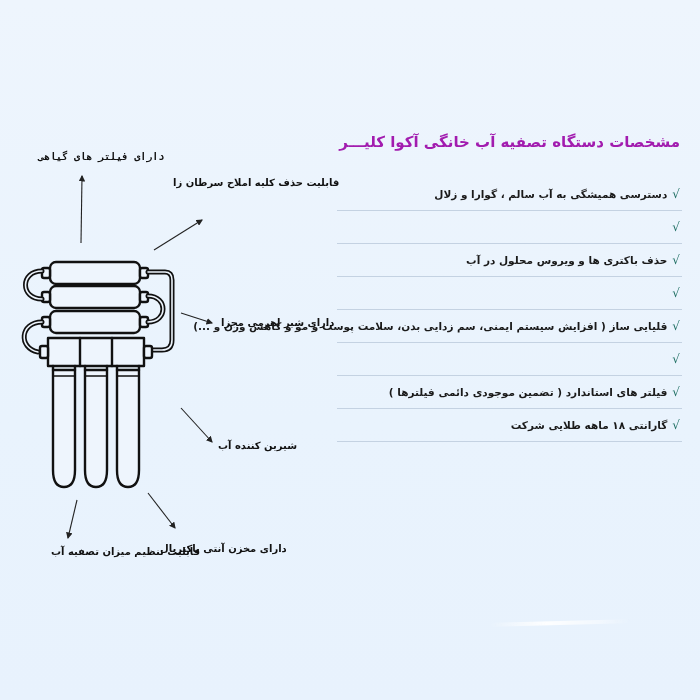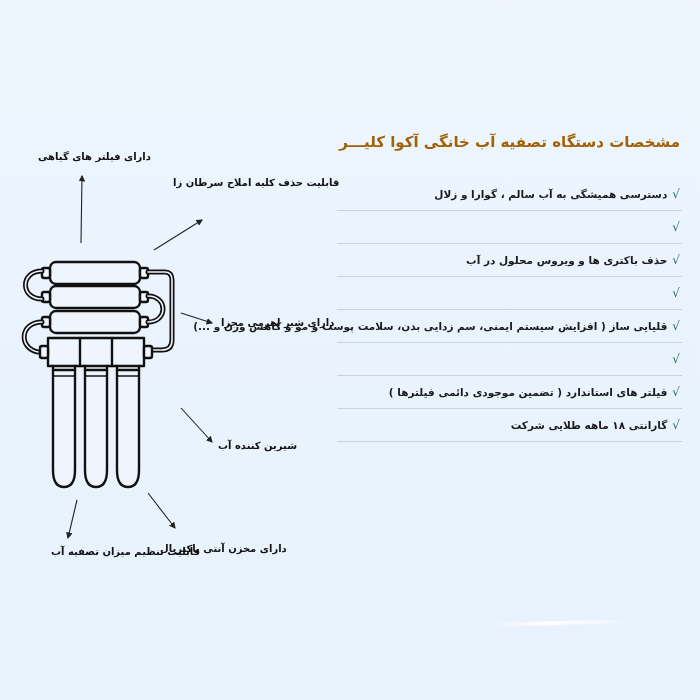--- a/index.html
+++ b/index.html
@@ -17,21 +17,21 @@
       position: absolute; left: 0; top: 0;
       width: 700px; height: 700px;
       background: linear-gradient(180deg, #eef5fd 0%, #e9f3fd 60%, #e8f2fd 100%);
     }
     .title {
       position: absolute;
       right: 20px; top: 133px;
       direction: rtl;
       font-size: 15px;
       font-weight: bold;
-      color: #a16207;
+      color: #a21caf;
       white-space: nowrap;
     }
     .features {
       position: absolute;
       right: 18px; top: 178px;
       width: 345px;
       direction: rtl;
       margin: 0; padding: 0;
       list-style: none;
     }
@@ -137,21 +137,21 @@
   <g stroke="#222" stroke-width="1.1" fill="none">
     <line x1="81" y1="243" x2="82" y2="176" marker-end="url(#arrowhead)"></line>
     <line x1="154" y1="250" x2="202" y2="220" marker-end="url(#arrowhead)"></line>
     <line x1="181" y1="313" x2="212" y2="323" marker-end="url(#arrowhead)"></line>
     <line x1="181" y1="408" x2="212" y2="442" marker-end="url(#arrowhead)"></line>
     <line x1="148" y1="493" x2="175" y2="528" marker-end="url(#arrowhead)"></line>
     <line x1="77" y1="500" x2="68" y2="538" marker-end="url(#arrowhead)"></line>
   </g>
 </svg>
 
-<div class="label" style="left:38px; top:151px;">دارای فیلتر های گیاهی</div>
+<div class="label" style="left:38px; top:151px;font-family:Liberation Mono, monospace;">دارای فیلتر های گیاهی</div>
 <div class="label" style="left:173px; top:177px;">قابلیت حذف کلیه املاح سرطان زا</div>
 <div class="label" style="left:221px; top:317px;">دارای شیر اهرمی مجزا</div>
 <div class="label" style="left:218px; top:440px;">شیرین کننده آب</div>
 <div class="label" style="left:160px; top:543px;">دارای مخزن آنتی باکتریال</div>
 <div class="label" style="left:12px; top:546px;margin-left:39px;">قابلیت تنظیم میزان تصفیه آب</div>
 
 <div class="title">مشخصات دستگاه تصفیه آب خانگی آکوا کلیـــر</div>
 
 <ul class="features">
   <li class="feature">

